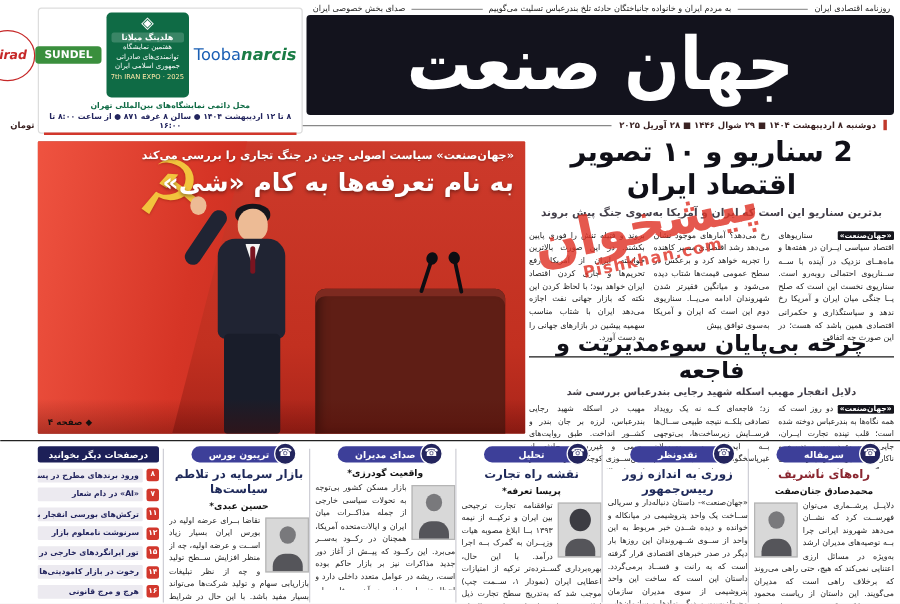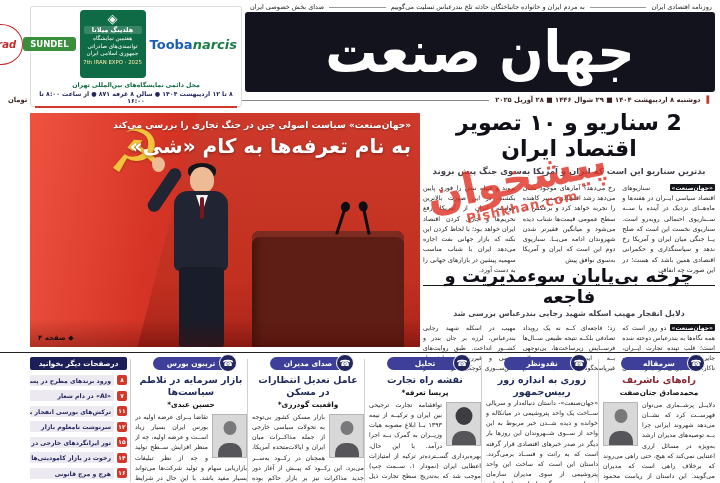--- a/index.html
+++ b/index.html
@@ -16,21 +16,21 @@
   .date-strip{position:absolute;top:96px;right:8px;left:8px;display:flex;align-items:center;gap:6px;
               font-size:6.8px;color:#3a2222;font-weight:bold;white-space:nowrap;}
   .date-strip .lead-line{flex:1;border-top:1px solid #888;height:0;}
   .red-caps{color:#c0392b;font-size:7px;}
   
   .ad-box{position:absolute;top:6px;left:30px;width:212px;height:101px;background:#fff;
           border:1px solid #ddd;border-radius:3px;padding:3px 4px;box-sizing:border-box;}
   .ad-logos{display:flex;align-items:stretch;justify-content:space-between;gap:4px;height:68px;}
   .ad-col{display:flex;align-items:center;justify-content:space-around;flex:1;}
   .logo-narcis{color:#1b7d46;font-weight:bold;font-size:13px;font-style:italic;}
-  .logo-tooba{color:#1a5fb4;font-weight:bold;font-size:13px;}
+  .logo-tooba{color:#1a5fb4;font-weight:normal;font-size:13px;}
   .logo-sundel{background:#3a8f3d;color:#fff;font-weight:bold;font-size:8.5px;padding:2px 7px;border-radius:3px;}
   .logo-hirad{color:#c62828;font-weight:bold;font-style:italic;font-size:10px;border:1.5px solid #c62828;
               border-radius:50%;padding:14px 6px;}
   .logo-nd{color:#7b2d8b;font-weight:bold;font-size:14px;letter-spacing:1px;}
   .ad-center{width:66px;background:#0f6b45;border-radius:4px;color:#fff;text-align:center;
              padding:2px 2px;box-sizing:border-box;flex:0 0 auto;}
   .ad-diamond{font-size:13px;line-height:1;color:#fff;}
   .ad-center-title{font-size:6.5px;font-weight:bold;background:rgba(255,255,255,.18);border-radius:2px;margin:1px 2px;}
   .ad-center-line{font-size:5.6px;line-height:1.35;}
   .ad-center-en{font-size:5.4px;margin-top:1px;color:#ffe9a8;font-family:"DejaVu Sans",sans-serif;}
@@ -279,21 +279,20 @@
         <span class="headshot hijab fr"></span>
         <span>توافقنامه تجارت ترجیحی بین ایران و ترکیــه از نیمه ۱۳۹۳ بــا ابلاغ مصوبه هیات وزیــران به گمرک بــه اجرا درآمد. با این حال، بهره‌برداری گســترده‌تر ترکیه از امتیازات اعطایی ایران (نمودار ۱، ســمت چپ) موجب شد که به‌تدریج سطح تجارت ذیل اقلام مشمول توافقنامه طی سال‌های ۱۳۹۵ تا ۱۳۹۹ کاهش یابد. در نتیجه این توافقنامه به مرور زمان کارایی خود را از دست…</span>
       </div>
     </div>
 
     <div class="bcol p3">
       <div class="tab">
         <span>صدای مدیران</span>
         <span class="tab-circ">☎</span>
       </div>
-      <div class="btitle">عامل تعدیل انتظارات در مسکن</div>
       <div class="bauthor">واقعیت گودرزی*</div>
       <div class="btext">
         <span class="headshot fr"></span>
         <span>بازار مسکن کشور بی‌توجه به تحولات سیاسی خارجی از جمله مذاکــرات میان ایران و ایالات‌متحده آمریکا، همچنان در رکــود به‌ســر می‌برد. این رکــود که پیــش از آغاز دور جدید مذاکرات نیز بر بازار حاکم بوده است، ریشه در عوامل متعدد داخلی دارد و انتظار تغییرات بنیادین در آن، صرفا بر پایه تحولات دیپلماتیک دور از واقعیت به نظر می‌رسد. با این حال در صورت بروز تغییرات…</span>
       </div>
     </div>
 
     <div class="bcol p4">
       <div class="tab">
         <span>تریبون بورس</span>

